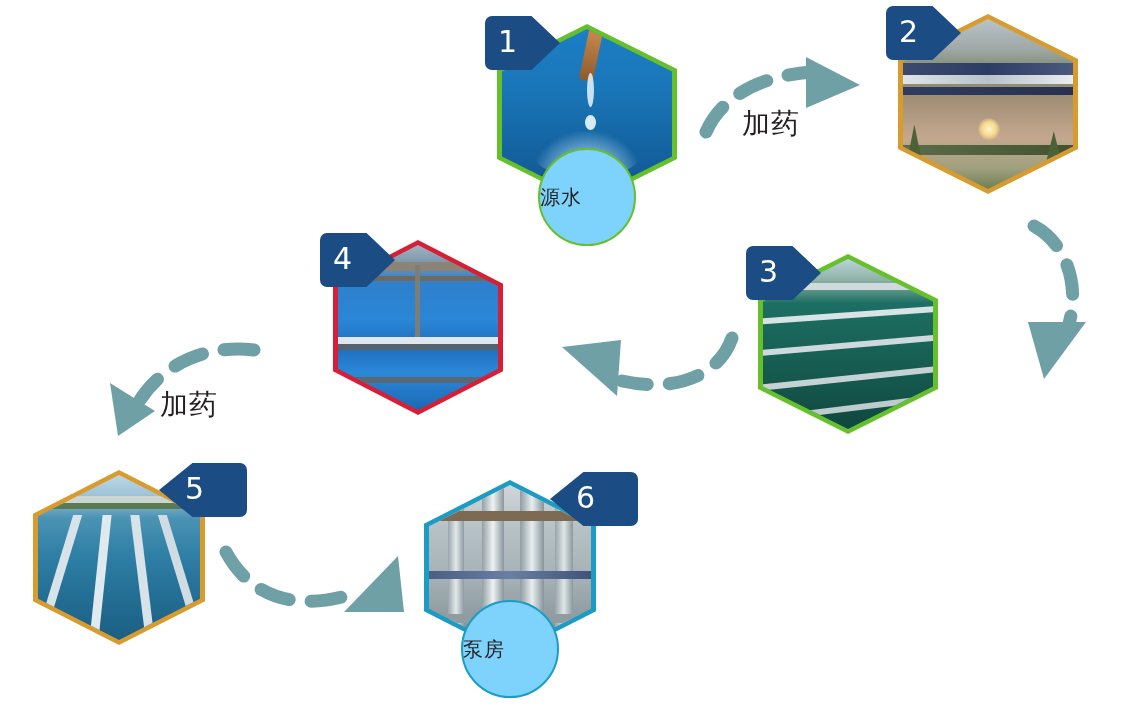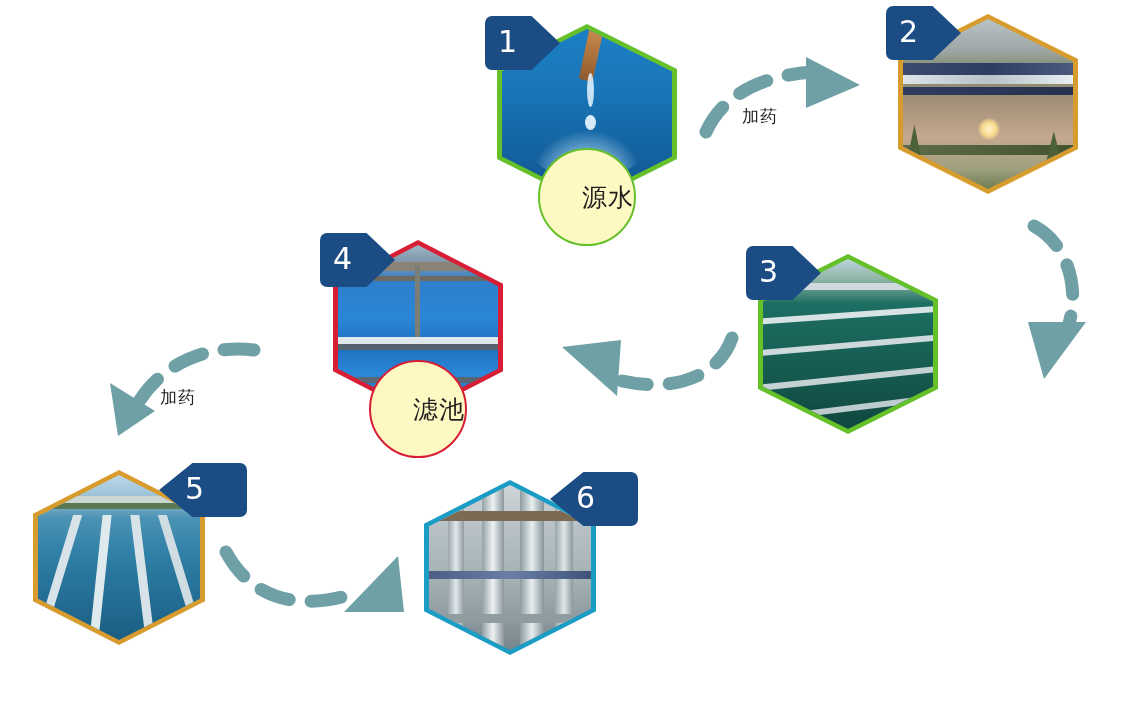--- a/index.html
+++ b/index.html
@@ -38,35 +38,35 @@
   }
   .badge.right{
     clip-path:polygon(38% 0%,100% 0%,100% 100%,38% 100%,0% 50%);
     padding-left:26px;
   }
   .badge span{position:relative;top:-1px;}
 
   
   .bubble{
     position:absolute;z-index:6;
-    background:#fef9c3;
+    background:#7dd3fc;
     border:2px solid #66c02a;
     border-radius:50%;
-    display:flex;align-items:center;justify-content:flex-end;
+    display:flex;align-items:center;justify-content:flex-start;
     color:#231f20;
-    font-size:25px;
+    font-size:20px;
     letter-spacing:1px;
     white-space:nowrap;
     box-sizing:border-box;
   }
 
   
   .flowlabel{
     position:absolute;z-index:4;
-    color:#231f20;font-size:17px;letter-spacing:1px;white-space:nowrap;
+    color:#231f20;font-size:28px;letter-spacing:1px;white-space:nowrap;
   }
 </style>
 </head>
 <body>
 
 <div id="stage">
 
   <svg id="arrows" viewBox="0 0 1130 714">
     <defs></defs>
 
@@ -175,23 +175,20 @@
         <div style="position:absolute;left:0;top:19%;width:100%;height:5px;background:#6f6a60;"></div>
         <div style="position:absolute;left:0;top:56%;width:100%;height:7px;background:#dfe6ec;"></div>
         <div style="position:absolute;left:0;top:60%;width:100%;height:6px;background:#55636f;"></div>
         <div style="position:absolute;left:0;top:80%;width:100%;height:6px;background:#5a6876;"></div>
         <div style="position:absolute;left:48%;top:12%;width:5px;height:44%;background:#7c7d74;"></div>
       </div>
     </div>
     <div class="badge left" style="left:-13px;top:-7px;width:62px;height:54px;">
       <span>4</span>
     </div>
-    <div class="bubble" style="left:36px;top:120px;width:98px;height:98px;border-color:#d81e35;">
-      <span>滤池</span>
-    </div>
   </div>
 
   <div class="node" style="left:33px;top:470px;width:172px;height:175px;">
     <div class="hex hex-border" style="width:172px;height:175px;background:#d89b2e;"></div>
     <div class="hex" style="left:5px;top:5px;width:162px;height:165px;overflow:hidden;">
       <div class="ph" style="background:linear-gradient(180deg,#bcd8e8 0%,#9fc3d8 12%,#4b93b4 26%,#2f7fa6 48%,#246f95 72%,#1b5e83 100%);">
         <div style="position:absolute;left:0;top:13%;width:100%;height:8px;background:#cbd6d2;"></div>
         <div style="position:absolute;left:0;top:17%;width:100%;height:6px;background:#5c7a52;"></div>
         <div style="position:absolute;left:10%;top:24%;width:9px;height:76%;
                     background:#d7e3e8;transform:skewX(-17deg);"></div>
@@ -222,20 +219,23 @@
                     background:linear-gradient(90deg,#97a4a9,#dfe6e8,#8b989d);"></div>
         <div style="position:absolute;left:0;top:16%;width:100%;height:10px;background:#7c6a52;"></div>
         <div style="position:absolute;left:0;top:52%;width:100%;height:8px;
                     background:linear-gradient(90deg,#4a5e86,#6b7ea6,#3f527a);"></div>
         <div style="position:absolute;left:0;top:78%;width:100%;height:9px;background:#8f9ca0;"></div>
       </div>
     </div>
     <div class="badge right" style="left:126px;top:-8px;width:62px;height:54px;">
       <span>6</span>
     </div>
+    <div class="bubble" style="left:37px;top:120px;width:98px;height:98px;border-color:#1a9cc4;">
+      <span>泵房</span>
+    </div>
   </div>
 
   <div class="flowlabel" style="left:742px;top:105px;">
     <span>加药</span>
   </div>
   <div class="flowlabel" style="left:160px;top:386px;">
     <span>加药</span>
   </div>
 
 </div>

